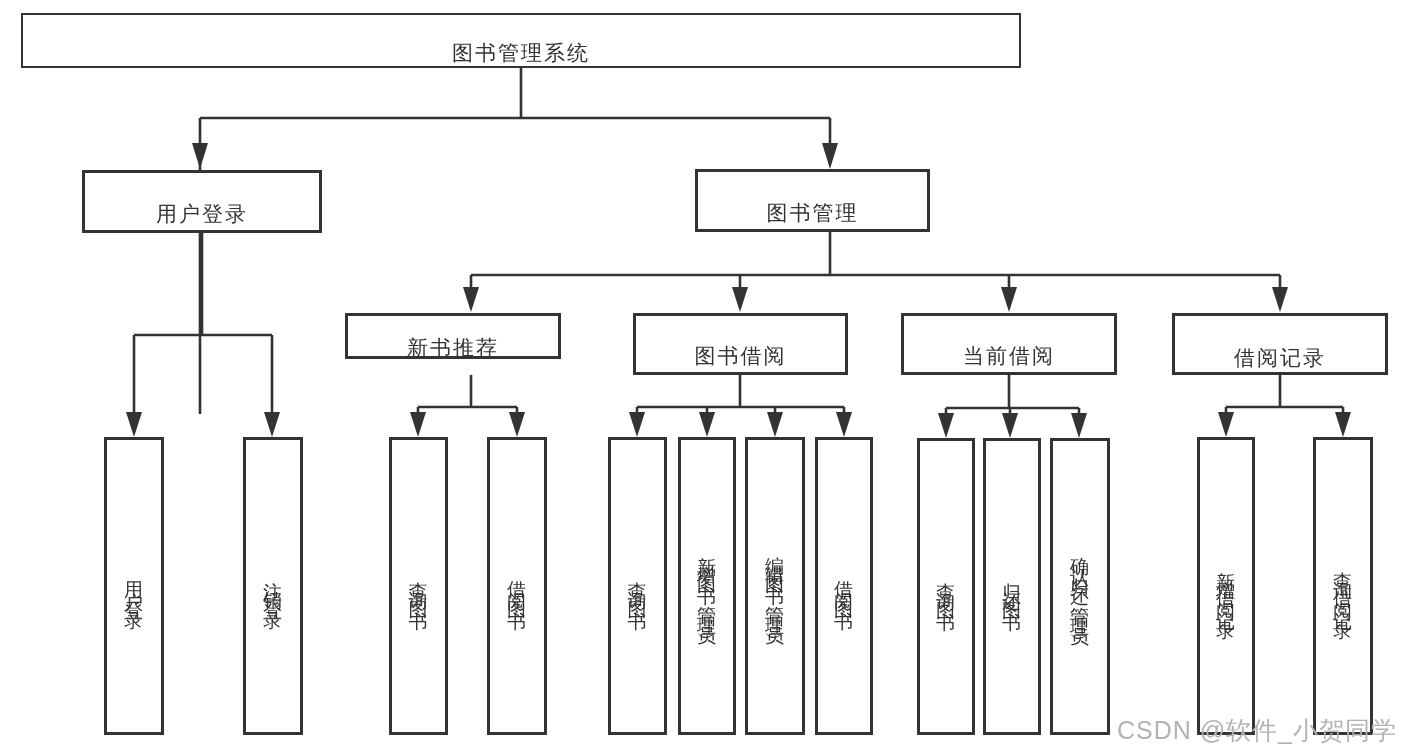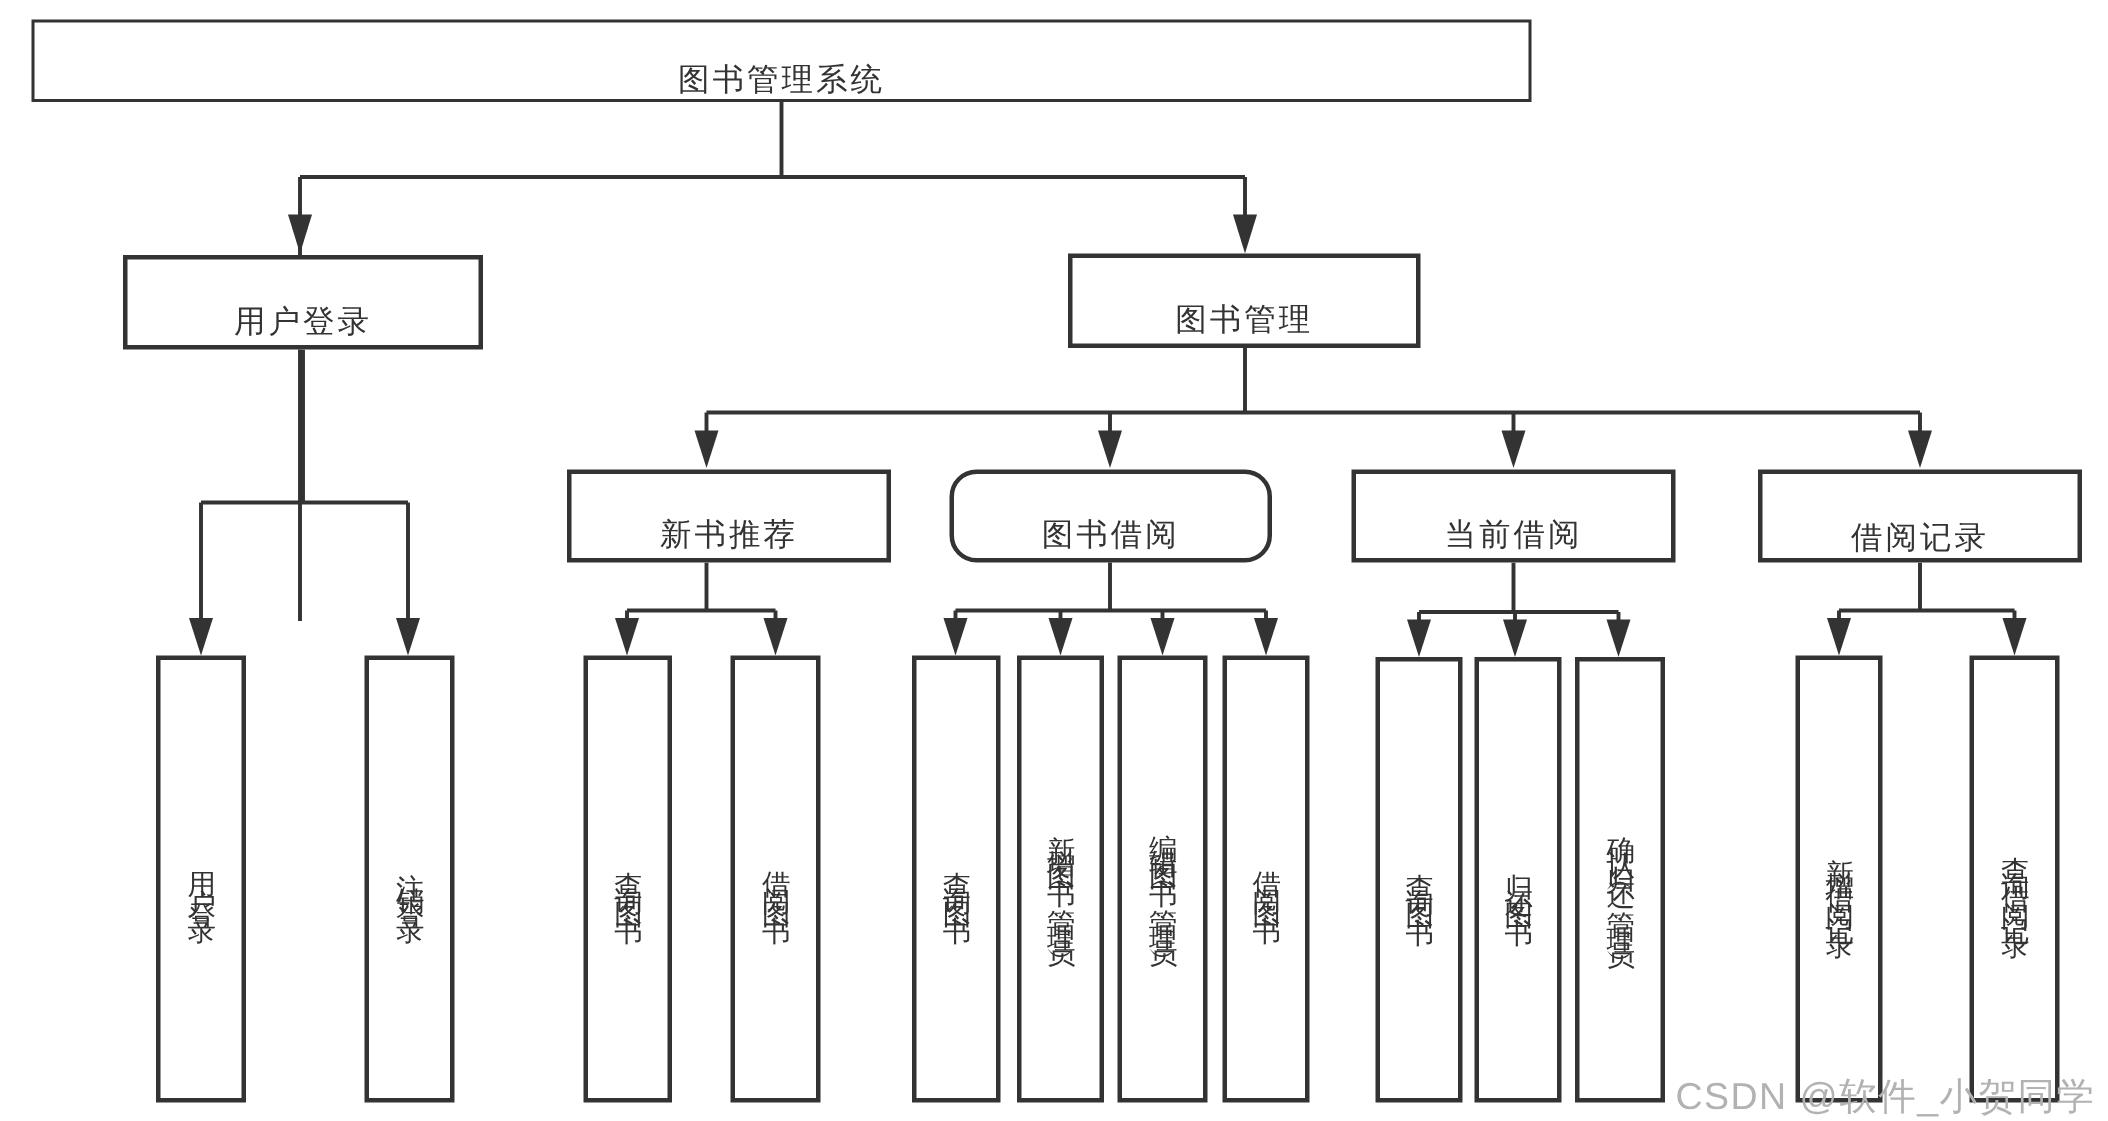--- a/index.html
+++ b/index.html
@@ -103,28 +103,28 @@
     </g>
   </svg>
 
   <div class="box root-box" style="left:21px; top:13px; width:1000px; height:55px; border-width:2.5px;">
     <span class="h-label">图书管理系统</span>
   </div>
 
   <div class="box" style="left:82px; top:170px; width:240px; height:63px;">
     <span class="h-label">用户登录</span>
   </div>
-  <div class="box" style="left:712px; top:169px; width:235px; height:63px;">
+  <div class="box" style="left:695px; top:169px; width:235px; height:63px;">
     <span class="h-label">图书管理</span>
   </div>
 
-  <div class="box" style="left:378px; top:313px; width:216px; height:62px;">
+  <div class="box" style="left:345px; top:313px; width:216px; height:46px;">
     <span class="h-label">新书推荐</span>
   </div>
-  <div class="box" style="left:633px; top:313px; width:215px; height:62px;border-radius:18px;">
+  <div class="box" style="left:633px; top:313px; width:215px; height:62px;">
     <span class="h-label">图书借阅</span>
   </div>
   <div class="box" style="left:901px; top:313px; width:216px; height:62px;text-align:center;">
     <span class="h-label">当前借阅</span>
   </div>
   <div class="box" style="left:1172px; top:313px; width:216px; height:62px;align-items:flex-end;">
     <span class="h-label">借阅记录</span>
   </div>
 
   <div class="box leaf" style="left:104px; top:437px; width:60px; height:298px;">

